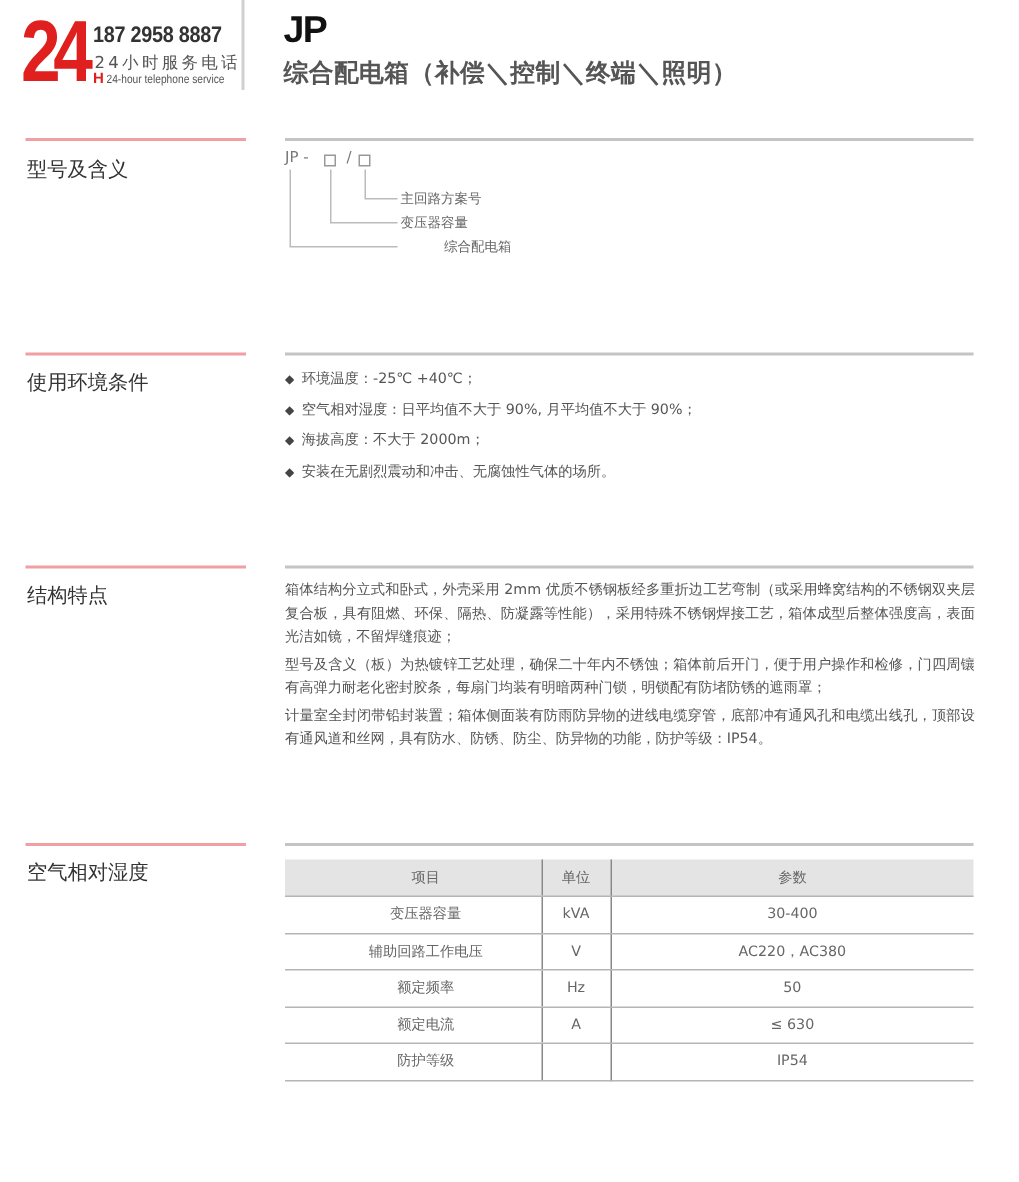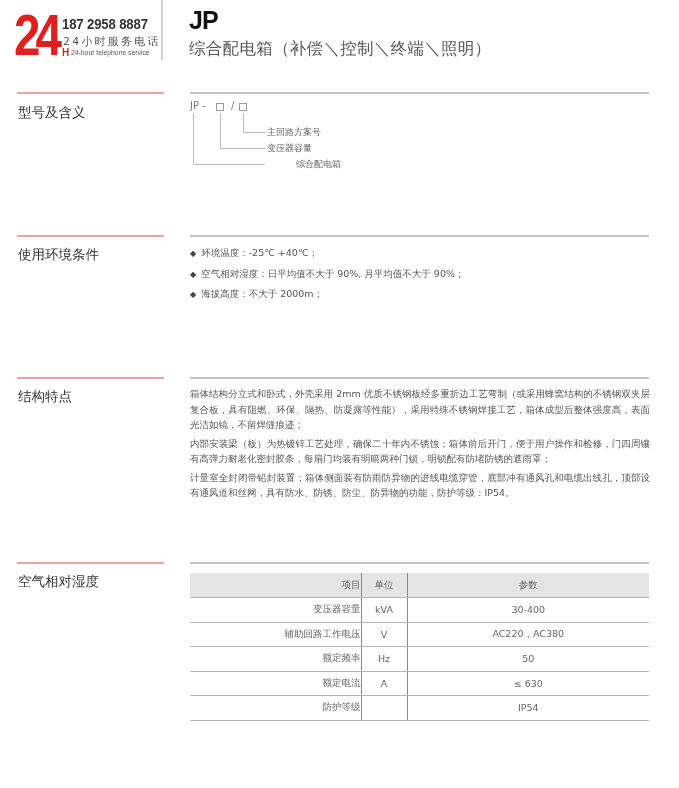--- a/index.html
+++ b/index.html
@@ -11,21 +11,21 @@
     font-size:58px; line-height:58px; color:#e0201e; letter-spacing:-6px; transform:scaleX(0.82); transform-origin:left top; }
   .phone { position:absolute; left:62px; top:15px; font-family:"Liberation Sans", sans-serif; font-weight:bold;
     font-size:15px; color:#333; letter-spacing:-0.2px; transform:scaleX(0.88); transform-origin:left top; white-space:nowrap; }
   .phone-cn { position:absolute; left:63px; top:34px; font-size:11px; color:#555; letter-spacing:2.2px; white-space:nowrap; }
   .phone-en-h { position:absolute; left:62px; top:47px; font-family:"Liberation Sans", sans-serif; font-weight:bold;
     font-size:10px; color:#e0201e; }
   .phone-en { position:absolute; left:71px; top:48px; font-family:"Liberation Sans", sans-serif; font-size:8px; color:#555;
     white-space:nowrap; transform:scaleX(0.85); transform-origin:left top; }
   .vdiv { position:absolute; left:161px; top:0; width:2px; height:60px; background:#d0d0d0; }
   .title { position:absolute; left:189px; top:6px; font-family:"Liberation Sans", sans-serif; font-weight:bold; font-size:25px; color:#111; letter-spacing:-1px; }
-  .subtitle { position:absolute; left:189px; top:38px; font-size:16.5px; color:#555; white-space:nowrap; letter-spacing:0.3px; }
+  .subtitle { position:absolute; left:189px; top:38px; font-size:16.5px; color:#555; white-space:nowrap; letter-spacing:0.3px;font-weight:bold; }
 
   
   .sec-line-red { position:absolute; left:17px; width:147px; height:1.5px; background:#f0a0a3; }
   .sec-line-grey { position:absolute; left:190px; width:459px; height:1.5px; background:#c4c4c4; }
   .sec-title { position:absolute; left:18px; font-size:13.5px; color:#333; font-weight:normal; white-space:nowrap; }
 
   
   .diagram { position:absolute; left:190px; top:100px; width:200px; height:80px; }
   .diagram .code { position:absolute; left:0; top:0; font-size:10px; color:#777; white-space:nowrap; }
   .diagram .box { position:absolute; width:8px; height:8px; border:1px solid #999; top:3px; }
@@ -39,21 +39,21 @@
   .bullets li .diamond { display:inline-block; color:#444; font-size:8px; margin-right:5px; }
 
   
   .paras { position:absolute; left:190px; top:386px; width:460px; }
   .paras p { font-size:9.5px; color:#555; line-height:15.5px; margin-bottom:3px; text-align:justify; }
 
   
   .spec-table { position:absolute; left:190px; top:573px; width:459px; border-collapse:collapse; font-size:9.5px; color:#666; }
   .spec-table th, .spec-table td { height:24.5px; border-bottom:1.5px solid #b5b5b5; font-weight:normal; vertical-align:middle; }
   .spec-table th { background:#e4e4e4; color:#666; }
-  .spec-table .c1 { width:171px; text-align:right; padding-left:17px; }
+  .spec-table .c1 { width:171px; text-align:center; padding-left:17px; }
   .spec-table .c2 { width:46px; text-align:center; border-left:1px solid #888; border-right:1px solid #888; }
   .spec-table .c3 { text-align:center; }
 </style>
 </head>
 <body>
 
 <div class="logo-num">24</div>
 <div class="phone">187 2958 8887</div>
 <div class="phone-cn">24小时服务电话</div>
 <div class="phone-en-h">H</div>
@@ -84,28 +84,29 @@
   <span class="lbl" style="left:87px; top:58px;margin-left:19px;">综合配电箱</span>
 </div>
 
 <div class="sec-line-red" style="top:235px"></div>
 <div class="sec-line-grey" style="top:235px"></div>
 <div class="sec-title" style="top:246px">使用环境条件</div>
 <ul class="bullets">
   <li><span class="diamond">◆</span><span>环境温度：-25℃ +40℃；</span></li>
   <li><span class="diamond">◆</span><span>空气相对湿度：日平均值不大于 90%, 月平均值不大于 90%；</span></li>
   <li><span class="diamond">◆</span><span>海拔高度：不大于 2000m；</span></li>
+  <li><span class="diamond">◆</span><span>安装在无剧烈震动和冲击、无腐蚀性气体的场所。</span></li>
 </ul>
 
 <div class="sec-line-red" style="top:377px"></div>
 <div class="sec-line-grey" style="top:377px"></div>
 <div class="sec-title" style="top:388px">结构特点</div>
 <div class="paras">
   <p>箱体结构分立式和卧式，外壳采用 2mm 优质不锈钢板经多重折边工艺弯制（或采用蜂窝结构的不锈钢双夹层复合板，具有阻燃、环保、隔热、防凝露等性能），采用特殊不锈钢焊接工艺，箱体成型后整体强度高，表面光洁如镜，不留焊缝痕迹；</p>
-  <p>内部安装梁（板）为热镀锌工艺处理，确保二十年内不锈蚀；箱体前后开门，便于用户操作和检修，门四周镶有高弹力耐老化密封胶条，每扇门均装有明暗两种门锁，明锁配有防堵防锈的遮雨罩；</p>
+  <p>型号及含义（板）为热镀锌工艺处理，确保二十年内不锈蚀；箱体前后开门，便于用户操作和检修，门四周镶有高弹力耐老化密封胶条，每扇门均装有明暗两种门锁，明锁配有防堵防锈的遮雨罩；</p>
   <p>计量室全封闭带铅封装置；箱体侧面装有防雨防异物的进线电缆穿管，底部冲有通风孔和电缆出线孔，顶部设有通风道和丝网，具有防水、防锈、防尘、防异物的功能，防护等级：IP54。</p>
 </div>
 
 <div class="sec-line-red" style="top:562px"></div>
 <div class="sec-line-grey" style="top:562px"></div>
 <div class="sec-title" style="top:573px">空气相对湿度</div>
 
 <table class="spec-table">
   <thead>
     <tr>

